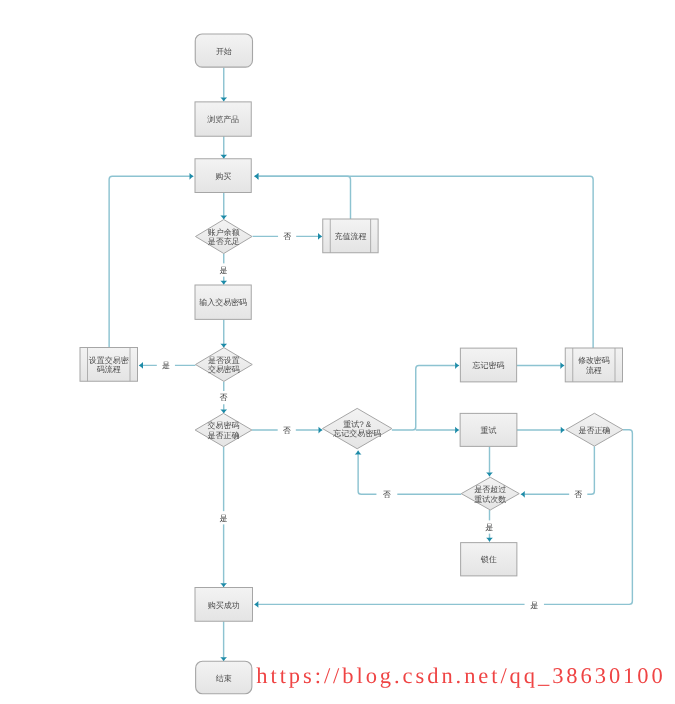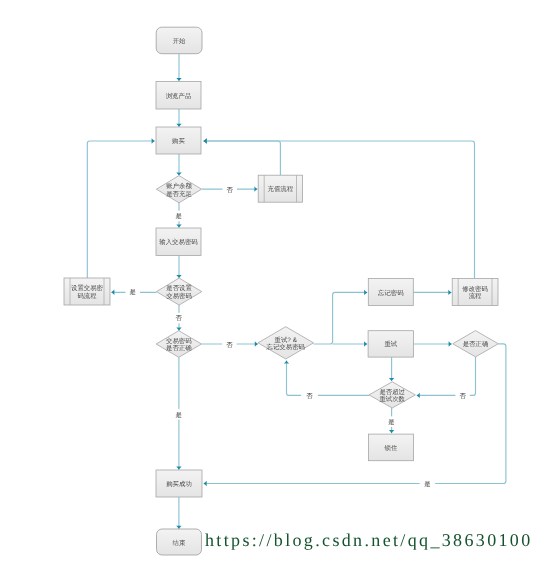--- a/index.html
+++ b/index.html
@@ -10,21 +10,21 @@
        text-rendering:geometricPrecision;}
   svg text{-webkit-font-smoothing:antialiased;}
   #canvas{position:relative;width:540px;height:563px;background:#ffffff;}
   svg#flow{position:absolute;left:0;top:0;width:540px;height:563px;display:block;}
   .nodeLabel{font-family:"Liberation Sans",sans-serif;font-size:6.4px;fill:#484848;
              text-anchor:middle;}
   .edgeLabel{font-family:"Liberation Sans",sans-serif;font-size:6.4px;fill:#3a3a3a;
              text-anchor:middle;}
   .wm{position:absolute;left:205px;top:530px;
       font-family:"Liberation Serif",serif;font-size:18px;letter-spacing:2.35px;
-      color:#14532d;white-space:nowrap;user-select:none;}
+      color:#ef4444;white-space:nowrap;user-select:none;}
 </style>
 </head>
 <body>
 
 <div id="canvas">
   <svg id="flow" viewBox="0 0 540 563">
     <defs>
       <linearGradient id="nodeGrad" x1="0" y1="0" x2="0" y2="1">
         <stop offset="0%" stop-color="#f3f3f3"></stop>
         <stop offset="100%" stop-color="#e4e4e4"></stop>

